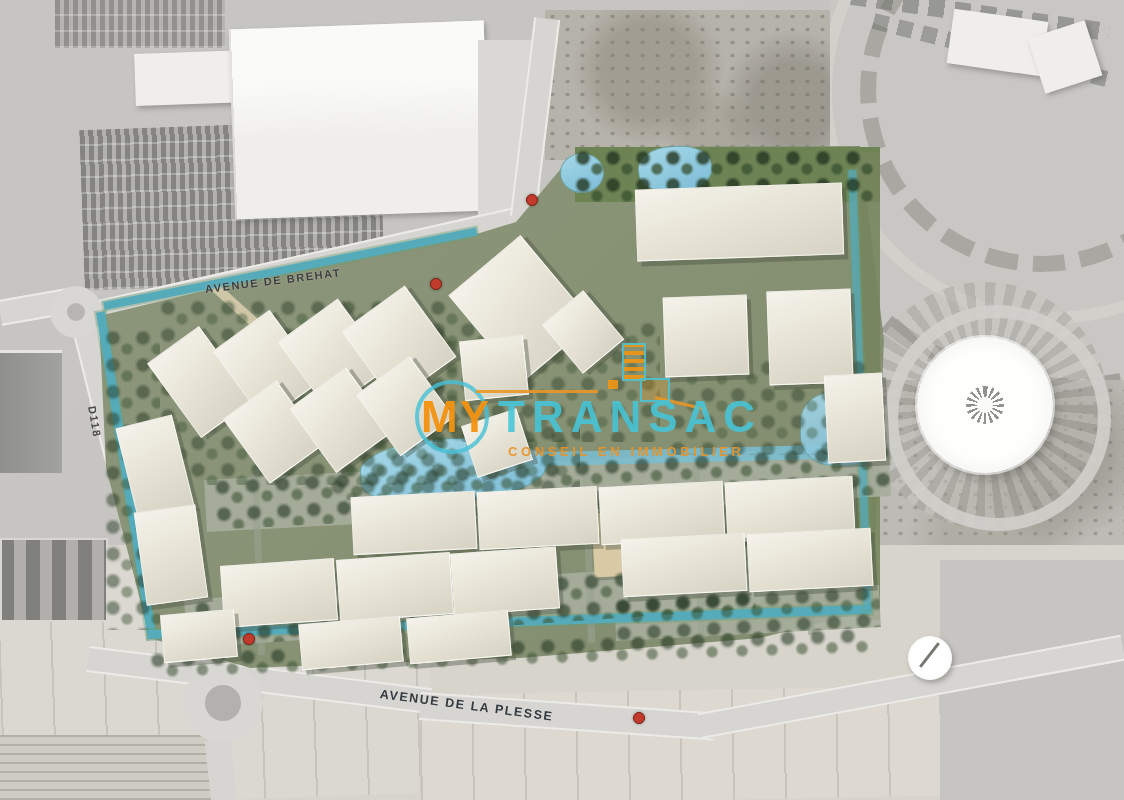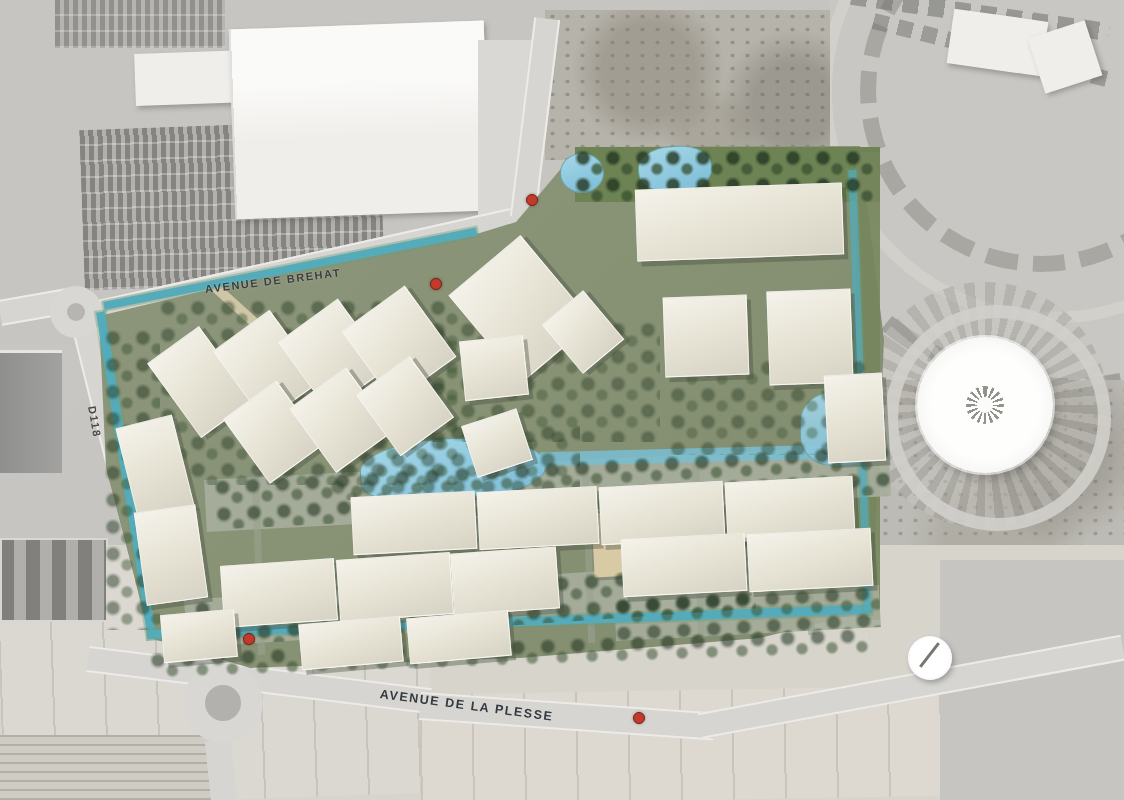--- a/index.html
+++ b/index.html
@@ -188,14 +188,27 @@
 
   <div class="abs marker" style="left:526px;top:194px;"></div>
   <div class="abs marker" style="left:430px;top:278px;"></div>
   <div class="abs marker" style="left:243px;top:633px;"></div>
   <div class="abs marker" style="left:633px;top:712px;"></div>
 
   <div class="abs roadlabel" style="left:205px;top:283px;transform:rotate(-7deg);transform-origin:left center;">AVENUE DE BREHAT</div>
   <div class="abs roadlabel" style="left:380px;top:687px;transform:rotate(7.5deg);transform-origin:left center;font-size:12.5px;color:#333a40;">AVENUE DE LA PLESSE</div>
   <div class="abs roadlabel" style="left:92px;top:400px;transform:rotate(80deg);transform-origin:left center;color:#4a4a48;">D118</div>
 
+  <div class="abs wm" style="left:400px;top:340px;width:340px;height:120px;">
+    <div class="abs wm-circle" style="left:15px;top:40px;width:66px;height:66px;"></div>
+    <div class="abs wm-line" style="left:76px;top:50px;width:122px;"></div>
+    <div class="abs wm-line" style="left:255px;top:56px;width:52px;transform:rotate(13deg);transform-origin:left center;"></div>
+
+    <div class="abs wm-outline" style="left:222px;top:3px;width:20px;height:34px;background:repeating-linear-gradient(0deg, rgba(240,150,20,.9) 0 4px, transparent 4px 8px);"></div>
+    <div class="abs wm-outline" style="left:240px;top:38px;width:26px;height:20px;background:rgba(240,150,20,.25);"></div>
+    <div class="abs" style="left:208px;top:40px;width:10px;height:9px;background:rgba(240,150,20,.9);"></div>
+
+    <div class="abs wm-my" style="left:21px;top:52px;">MY</div>
+    <div class="abs wm-transac" style="left:98px;top:52px;">TRANSAC</div>
+    <div class="abs wm-tag" style="left:108px;top:104px;">CONSEIL EN IMMOBILIER</div>
+  </div>
 
 </div>
 
 </body></html>

